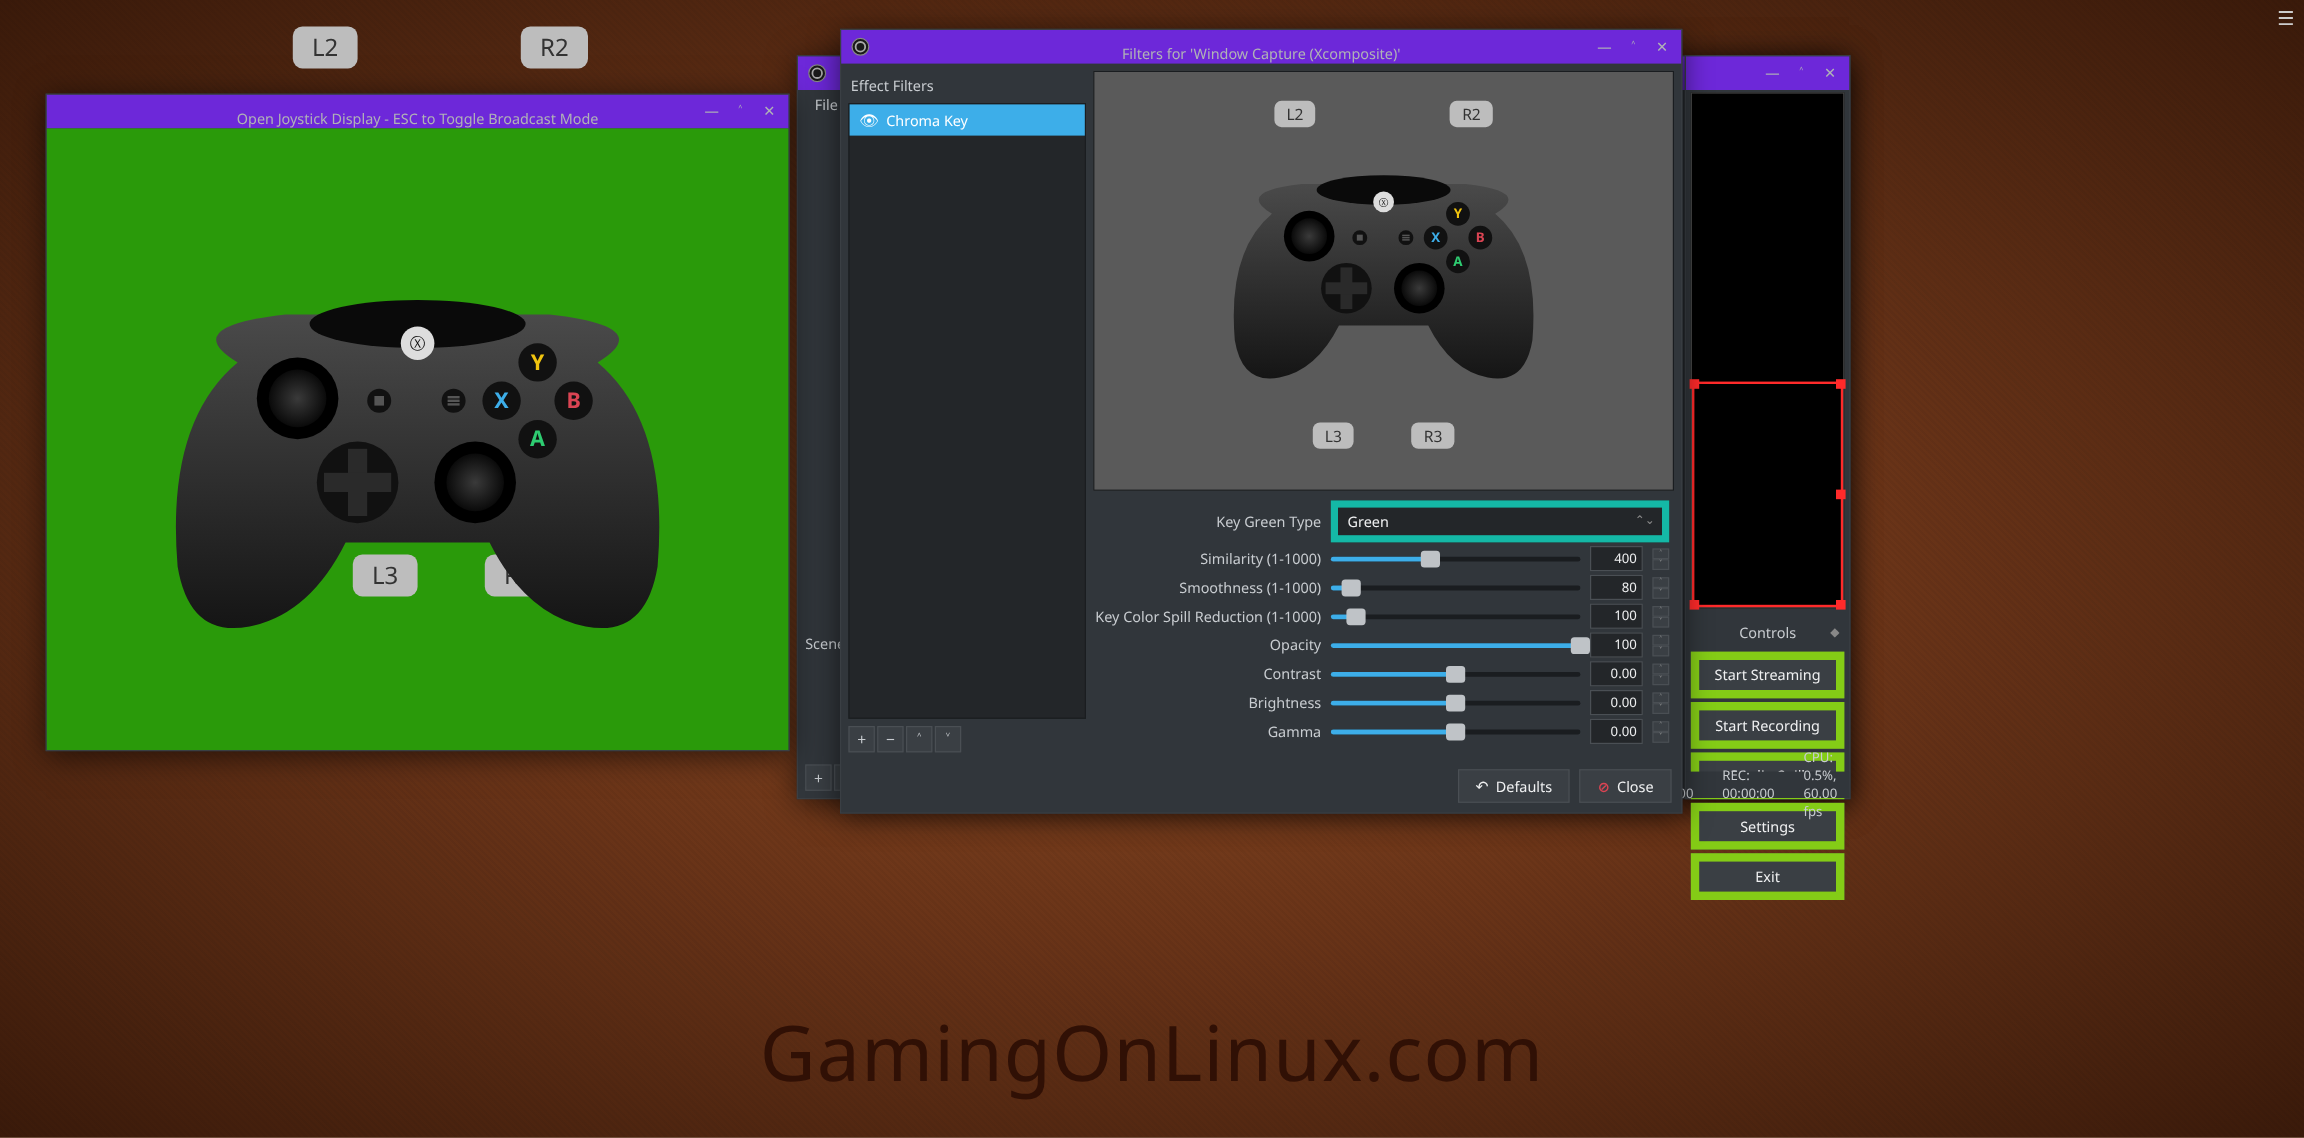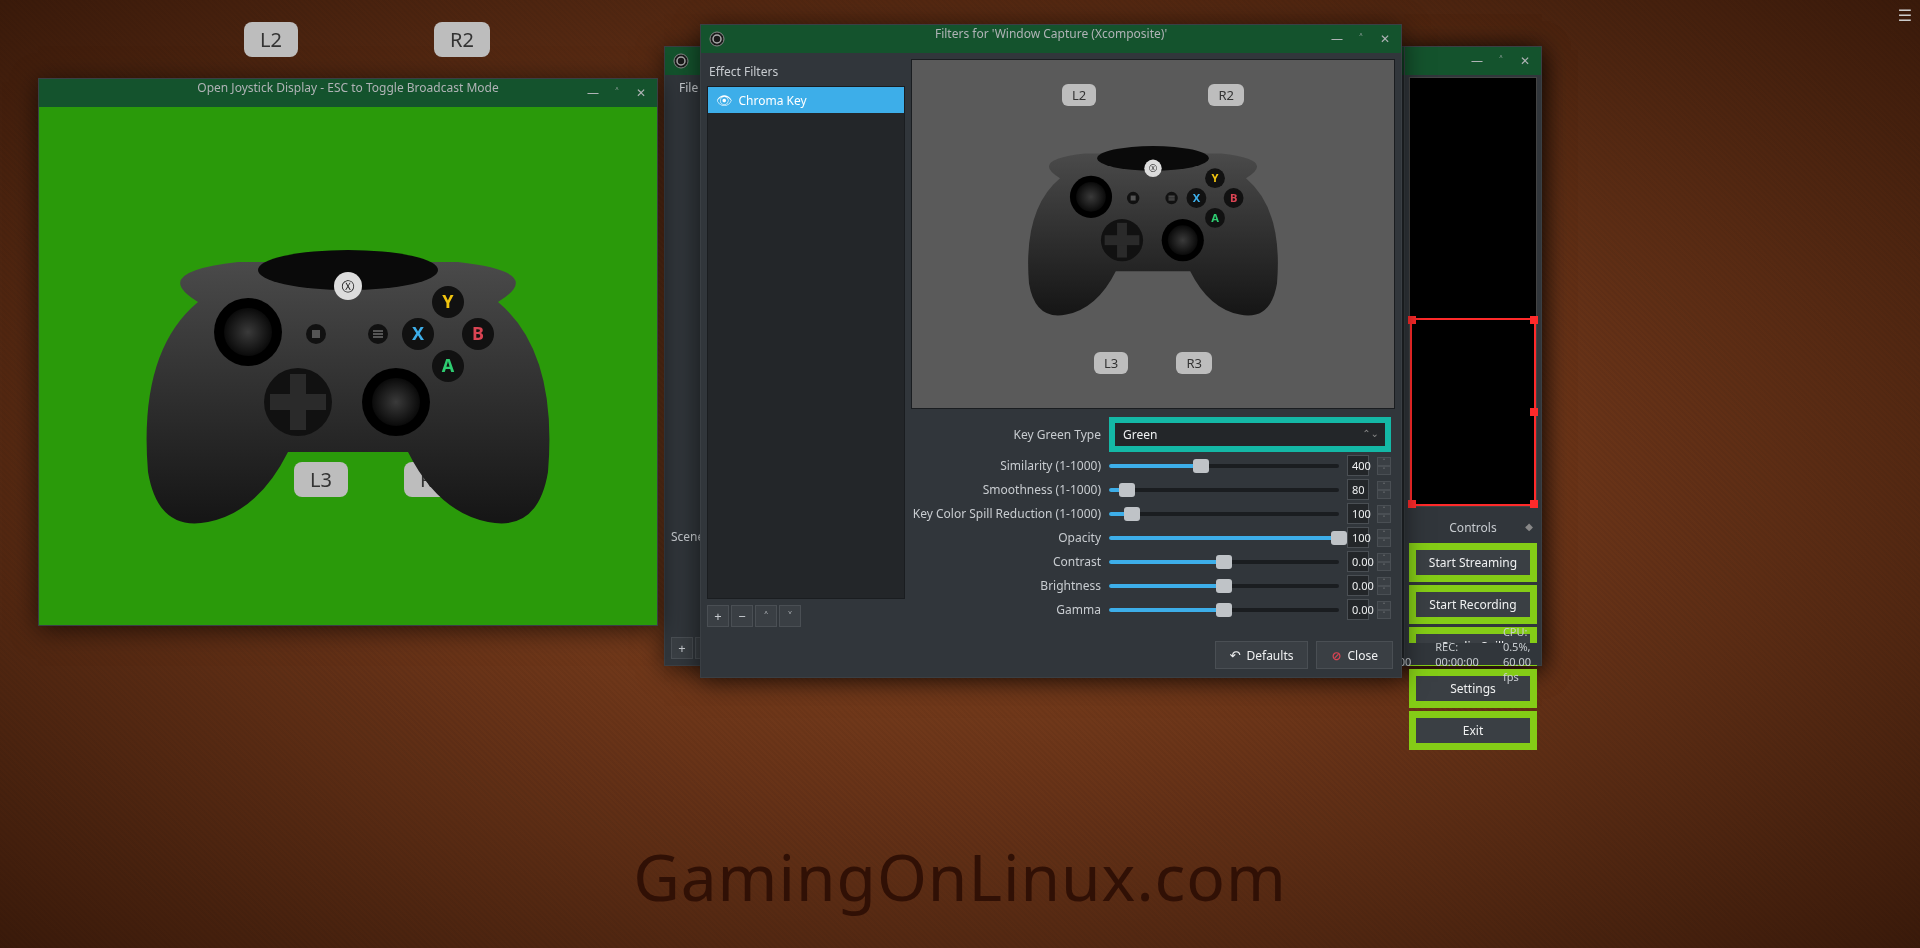--- a/index.html
+++ b/index.html
@@ -5,21 +5,21 @@
 * { margin:0; padding:0; box-sizing:border-box; font-family: "Noto Sans", "DejaVu Sans", sans-serif; }
 body { width:1920px; height:948px; overflow:hidden; position:relative; background:#5a3218; }
 
 .wallpaper { position:absolute; inset:0; background: radial-gradient(ellipse at center, #8a4a24 0%, #6a3418 45%, #3a1a0a 100%); }
 .wallpaper::after { content:""; position:absolute; inset:0; background-image: repeating-linear-gradient(45deg, rgba(0,0,0,0.04) 0 2px, transparent 2px 4px); mix-blend-mode:overlay; }
 .watermark { position:absolute; bottom:28px; left:50%; transform:translateX(-50%); font-size:64px; color:#301005; font-weight:400; letter-spacing:1px; }
 .ham { position:absolute; top:4px; right:8px; color:#ccc; cursor:pointer; }
 
 
 .win { position:absolute; background:#31363b; color:#eff0f1; border:1px solid #3a3f44; box-shadow:0 4px 24px rgba(0,0,0,0.6); }
-.titlebar { height:28px; display:flex; align-items:flex-start; justify-content:center; position:relative; background:#14532d; font-size:12px; color:#b0b3b6; }
+.titlebar { height:28px; display:flex; align-items:flex-end; justify-content:center; position:relative; background:#6d28d9; font-size:12px; color:#b0b3b6; }
 .titlebar .ttl { pointer-events:none; }
 .titlebar .ico { position:absolute; left:8px; top:6px; width:16px; height:16px; }
 .titlebar .ctrls { position:absolute; right:4px; top:2px; display:flex; gap:0; }
 .titlebar .ctrls span { width:24px; height:22px; display:flex; align-items:center; justify-content:center; color:#b0b3b6; font-size:12px; cursor:pointer; }
 
 
 .ojd { left:38px; top:78px; width:620px; }
 .ojd .appico { width:16px;height:16px;border-radius:50%;background:#e83e8c; }
 .ojd .body { height:518px; background:#2a9a0a; position:relative; }
 .pad { position:absolute; left:50%; top:55%; transform:translate(-50%,-50%); width:420px; }
@@ -62,21 +62,21 @@
 .flt .preview { height:350px; background:#5a5a5a; border:1px solid #1a1d20; display:flex; align-items:center; justify-content:center; position:relative; }
 .flt .preview .mini { transform:scale(0.62); }
 .flt .params { margin-top:8px; display:flex; flex-direction:column; gap:3px; padding-right:4px; }
 .prow { display:flex; align-items:center; gap:8px; font-size:12px; }
 .prow .lbl { flex:0 0 190px; text-align:right; color:#c8ccd0; }
 .prow .sel { flex:1; background:#232629; border:6px solid #14b8a6; color:#eff0f1; padding:3px 8px; position:relative; }
 .prow .sel .caret { position:absolute; right:6px; top:3px; color:#888; font-size:10px; }
 .prow .track { flex:1; height:4px; background:#1a1d20; position:relative; border-radius:2px; }
 .prow .fill { position:absolute; left:0; top:0; bottom:0; background:#3daee9; border-radius:2px; }
 .prow .knob { position:absolute; top:-5px; width:16px; height:14px; background:#bfc3c7; border-radius:3px; transform:translateX(-8px); }
-.prow .spin { width:22px; background:#232629; border:1px solid #4a4f54; color:#eff0f1; padding:2px 4px; text-align:right; font-size:11px; }
+.prow .spin { width:44px; background:#232629; border:1px solid #4a4f54; color:#eff0f1; padding:2px 4px; text-align:right; font-size:11px; }
 .prow .spnbtn { width:14px; display:flex; flex-direction:column; }
 .prow .spnbtn span { height:9px; background:#3a3f44; border:1px solid #4a4f54; font-size:7px; line-height:7px; text-align:center; color:#aaa; }
 .flt .dlgbtns { display:flex; justify-content:flex-end; gap:8px; padding:8px; }
 .dbtn { background:#3a3f44; border:1px solid #4a4f54; color:#eff0f1; font-size:12px; padding:4px 14px; display:flex; align-items:center; gap:6px; cursor:pointer; }
 .dbtn .xred { color:#da4453; font-weight:bold; }
 .dbtn .undo { font-size:13px; }
 
 
 .flt .preview .mt { position:absolute; background:#bdbdbd; color:#333; font-size:13px; padding:2px 10px; border-radius:6px; }
 </style>

